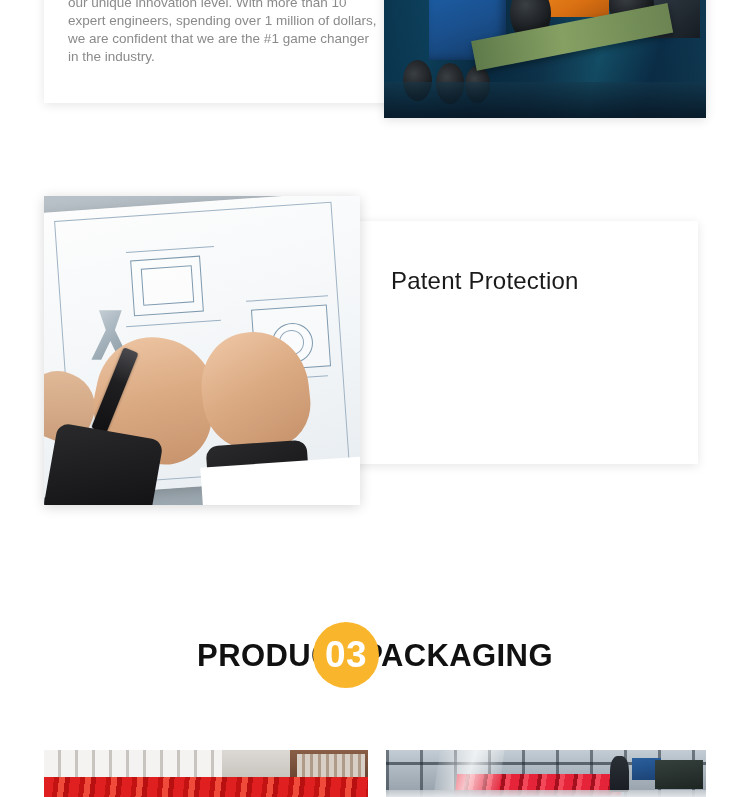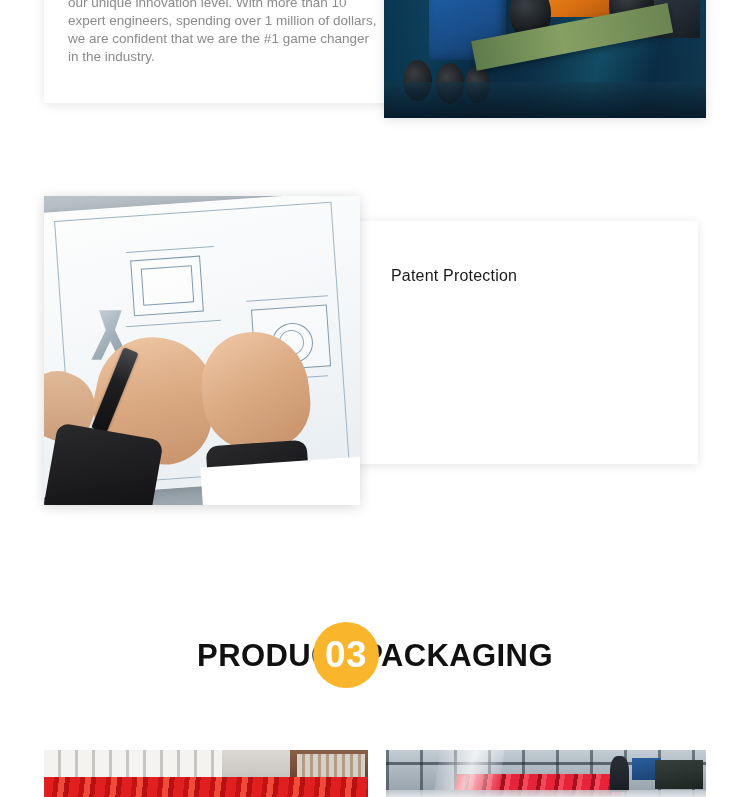--- a/index.html
+++ b/index.html
@@ -40,21 +40,21 @@
   }
 
   .card-02-body {
     position: absolute;
     left: 24px;
     top: 96px;
     width: 310px;
   }
 
   .feature-title {
-    font-size: 16px;
+    font-size: 24px;
     font-weight: 400;
     color: #1a1a1a;
     letter-spacing: 0.2px;
     margin-bottom: 9px;
   }
 
   .feature-text {
     font-size: 13.5px;
     line-height: 18px;
     color: #8a8a8a;

